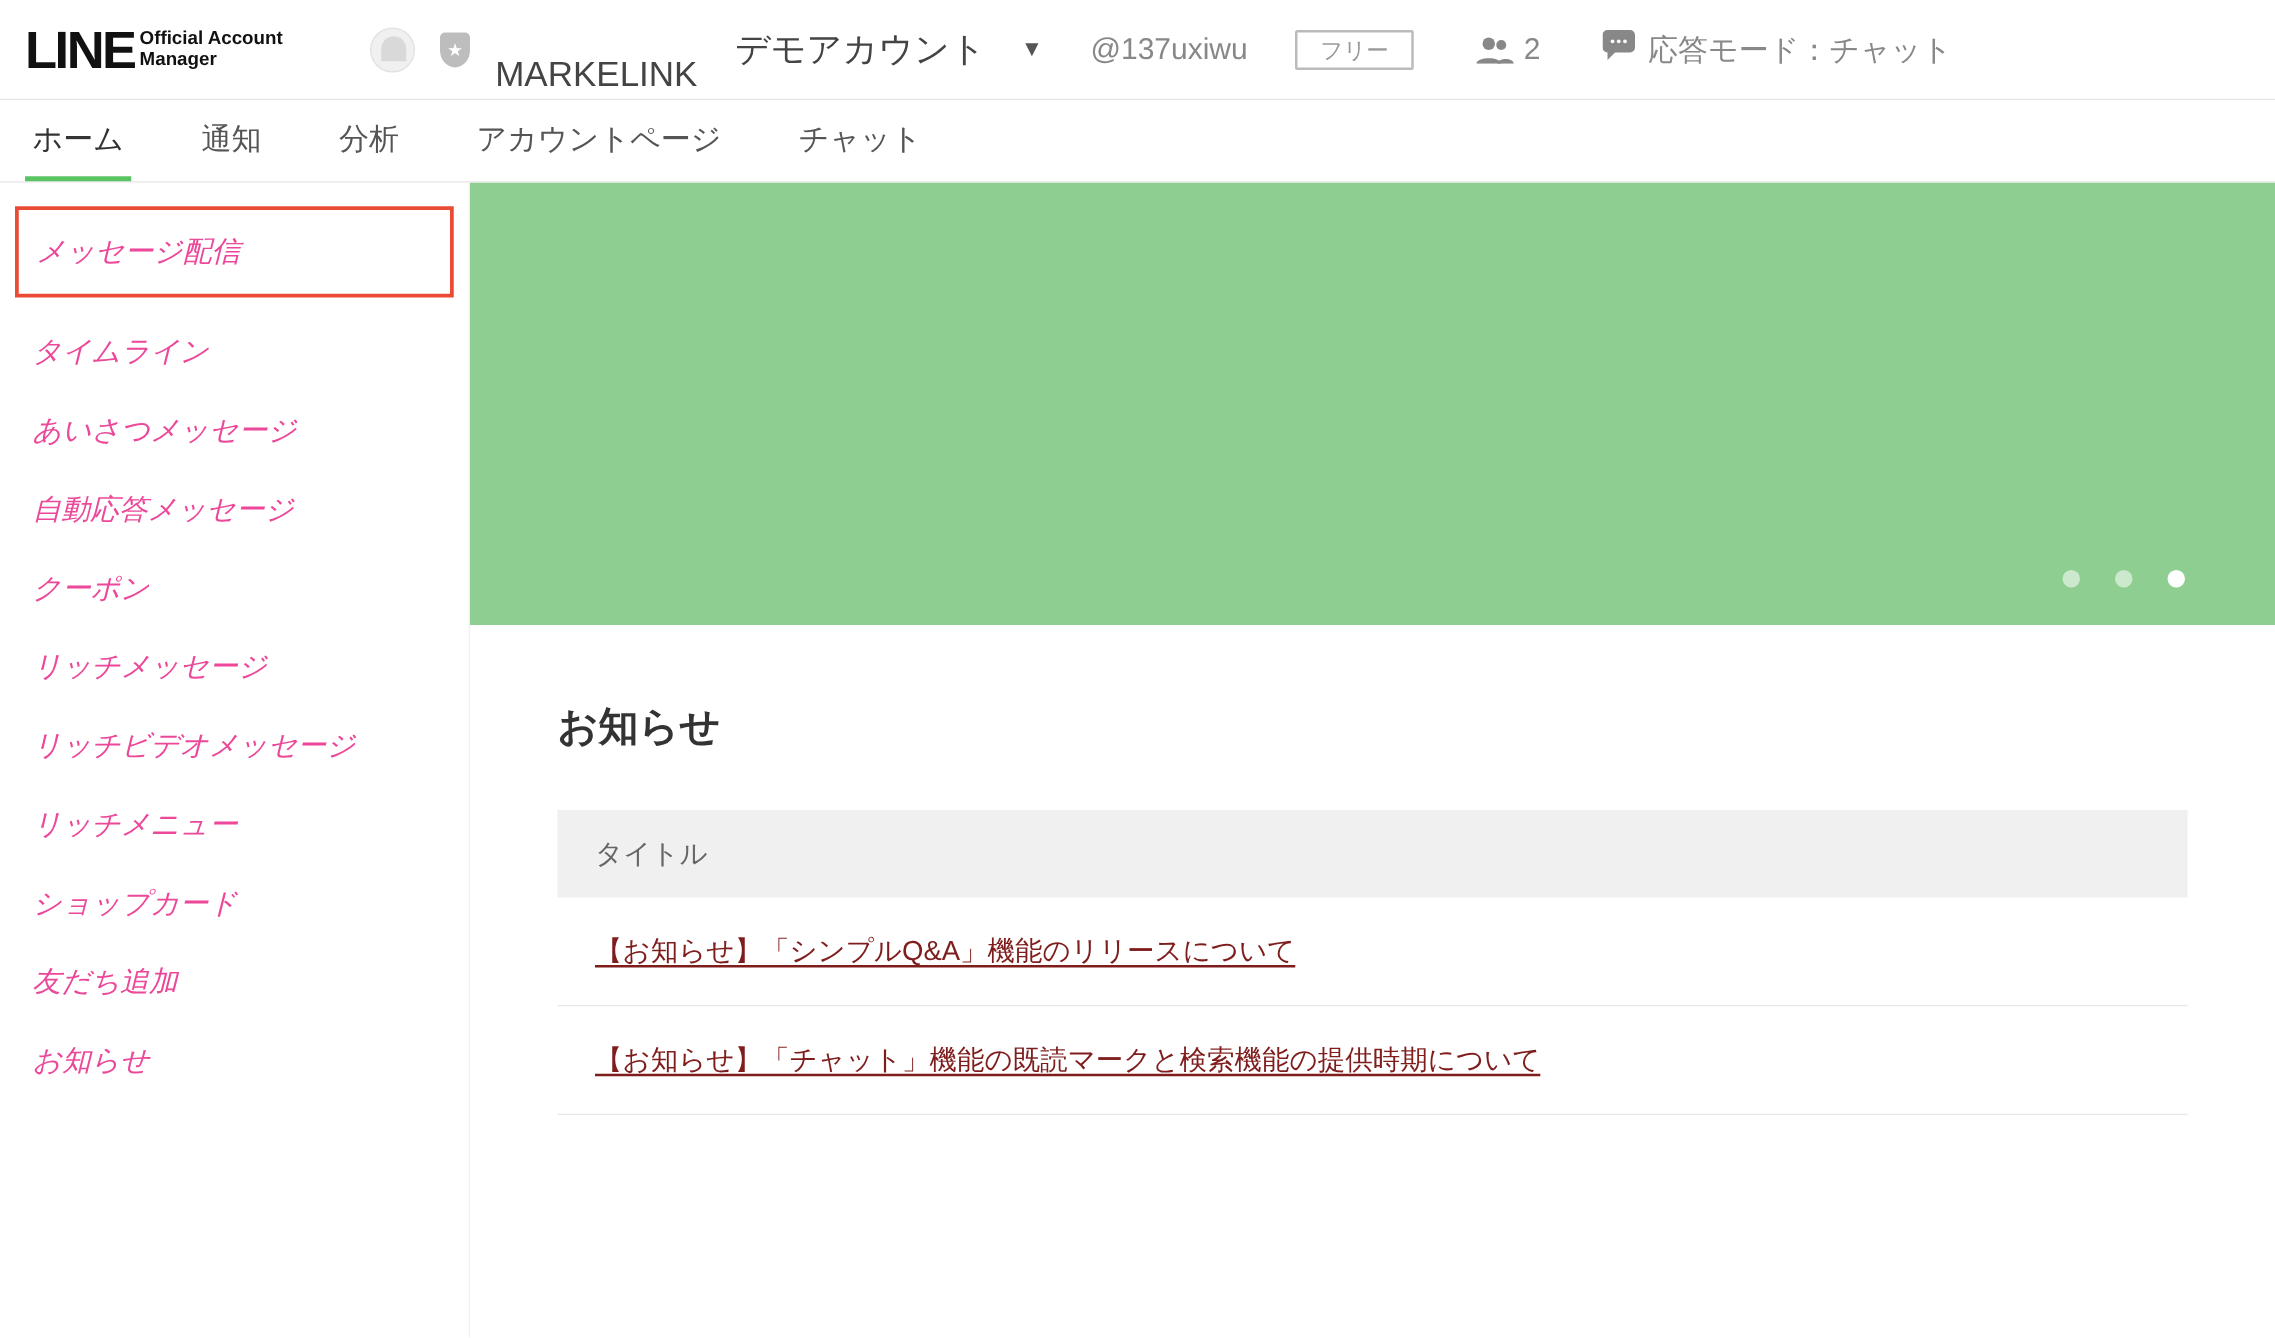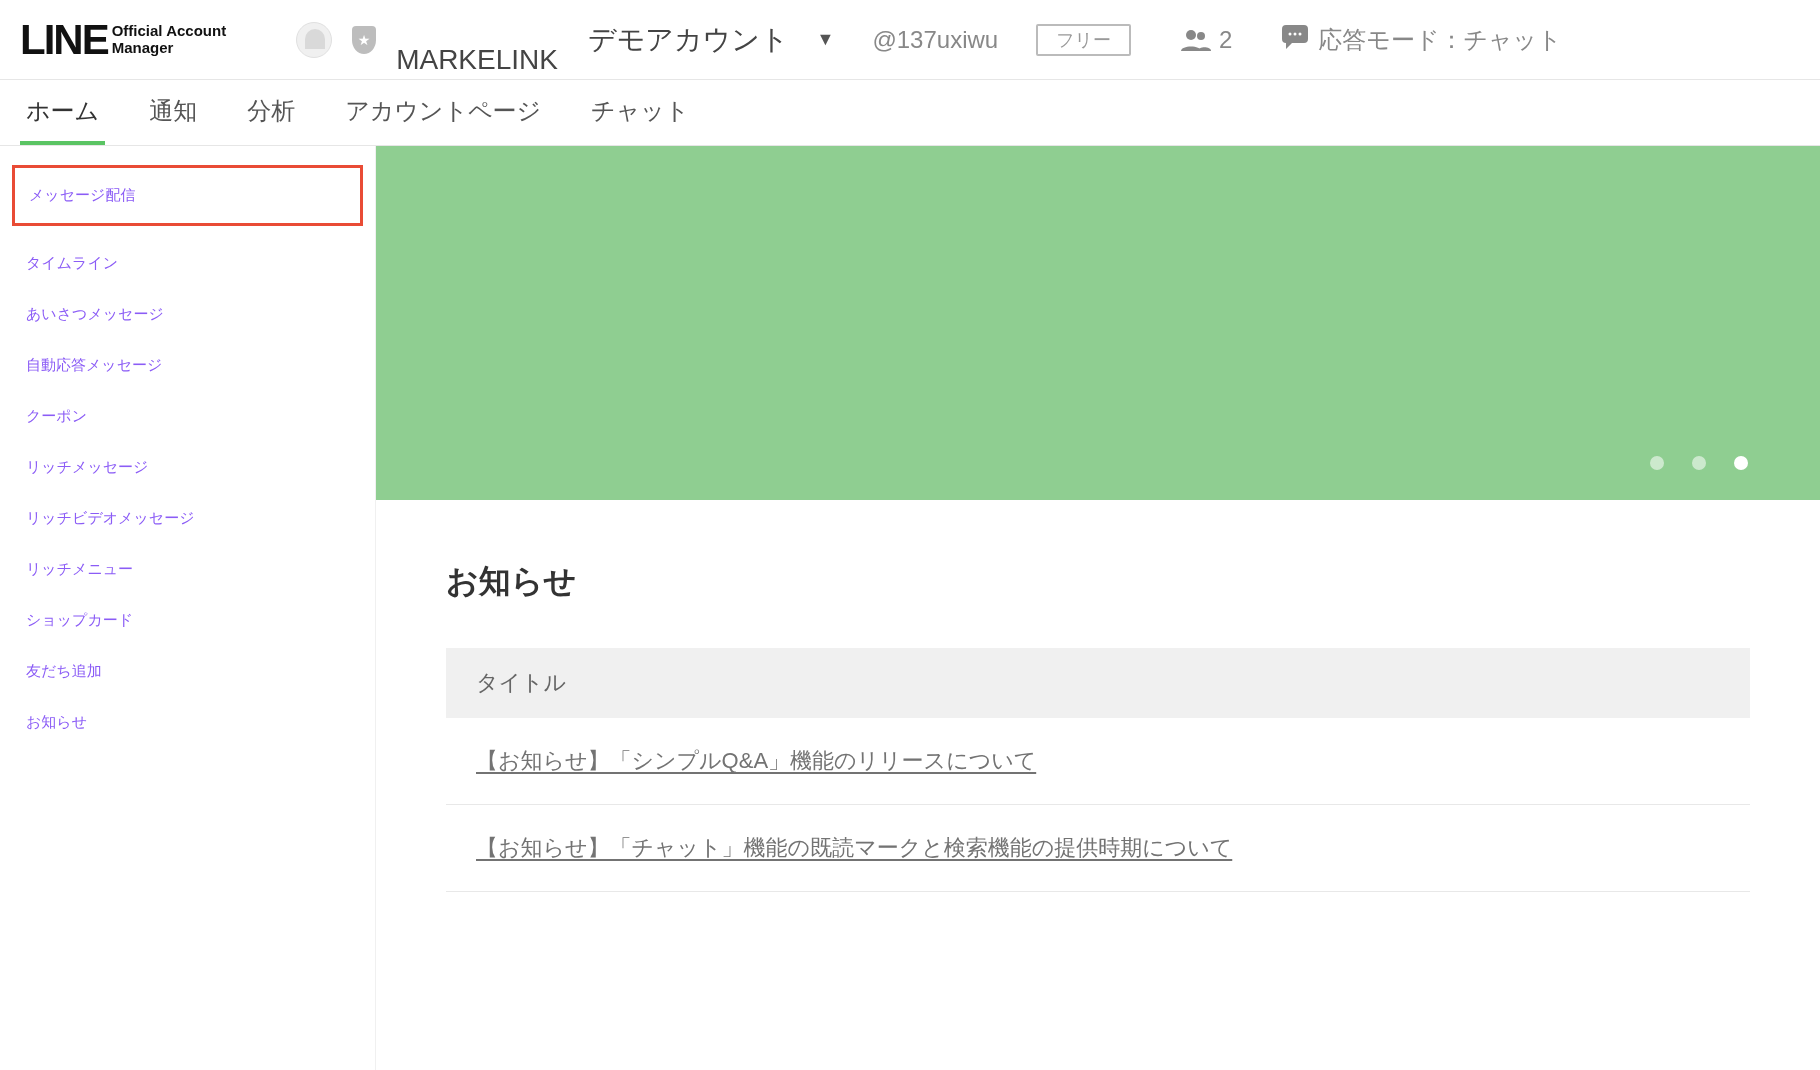--- a/index.html
+++ b/index.html
@@ -114,21 +114,21 @@
       gap: 10px;
       font-size: 24px;
       color: #888;
       margin-left: 30px;
     }
     .chat-icon svg { fill: #888; }
 
     
     .tabs {
       display: flex;
-      gap: 38px;
+      gap: 50px;
       padding: 0 20px;
       height: 66px;
       align-items: center;
       border-bottom: 1px solid #e6e6e6;
     }
     .tab {
       font-size: 24px;
       color: #555;
       padding: 0 6px;
       height: 100%;
@@ -147,24 +147,25 @@
     .body {
       display: flex;
       height: calc(100% - 76px - 66px);
     }
     .sidebar {
       width: 376px;
       padding-top: 22px;
       border-right: 1px solid #f0f0f0;
     }
     .sidebar-item {
-      font-size: 15px;
-      color: #8b5cf6;
+      font-size: 23px;
+      color: #ec4899;
       padding: 16px 26px;
       cursor: pointer;
+      font-style: italic;
     }
     .sidebar-item.highlight {
       border: 3px solid #e94b35;
       margin: -3px 12px 12px 12px;
       padding: 18px 14px;
     }
 
     
     .main {
       flex: 1;
@@ -208,21 +209,21 @@
       color: #666;
       padding: 20px 30px;
       font-weight: 500;
     }
     .news-row {
       border-bottom: 1px solid #e8e8e8;
       padding: 28px 30px;
     }
     .news-link {
       font-size: 22px;
-      color: #737373;
+      color: #7f1d1d;
       text-decoration: underline;
       text-underline-offset: 4px;
     }
   </style>
 </head>
 <body>
 
 <div class="header">
   <div class="logo-block">
     <span class="logo-line">LINE</span>

